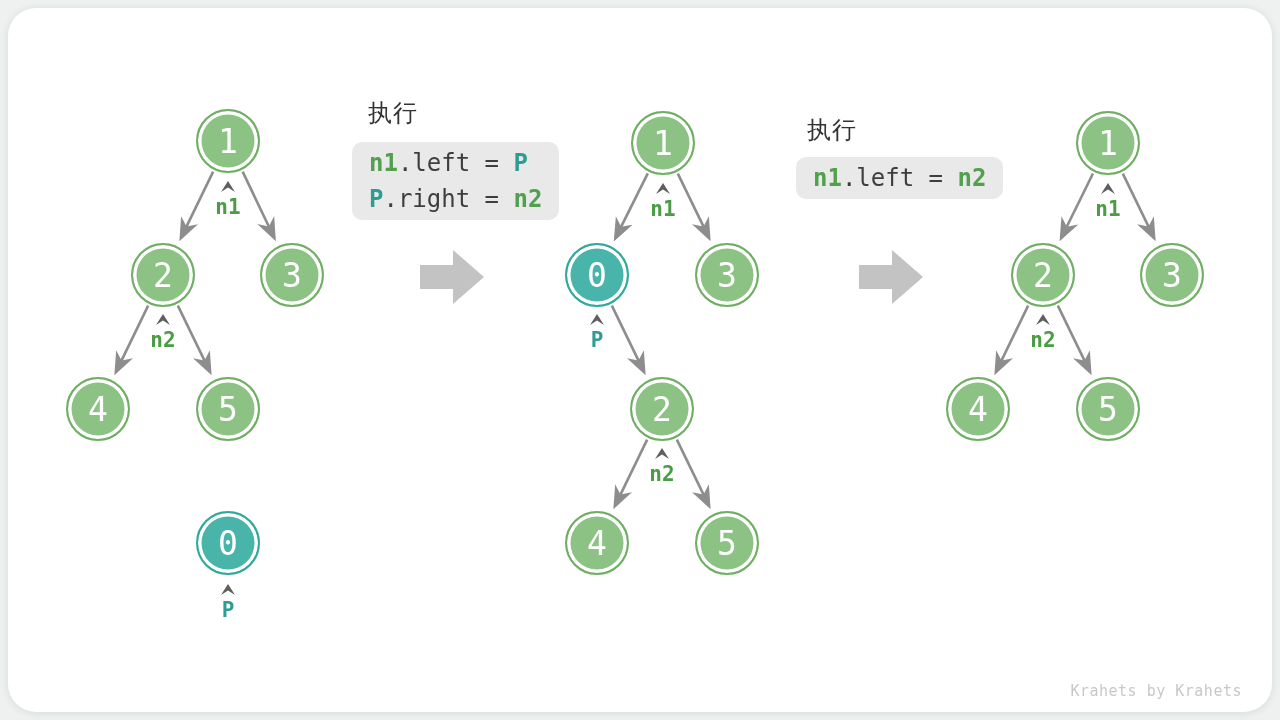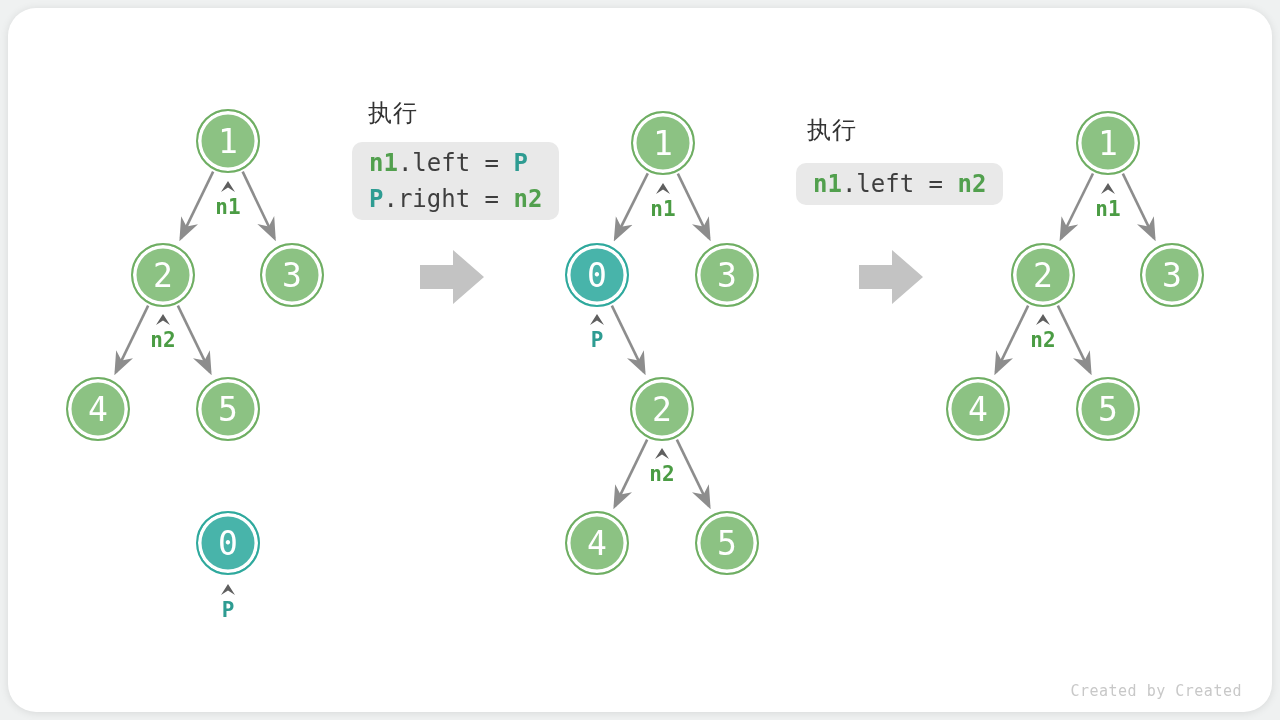--- a/index.html
+++ b/index.html
@@ -185,16 +185,16 @@
         <svg width="14" height="11" class="caret">
           <polygon points="7,0 14,11 7,6.5 0,11" fill="#5f5f5f"></polygon>
         </svg>
         <div class="ptr-label" style="color: rgb(75, 156, 68);">n2</div>
       </div>
     </div>
   <div id="panels-layer">
       <div class="panel-title" style="left: 368px; top: 97px;">执行</div>
       <div class="code-box" style="left: 352px; top: 142px;"><div class="code-line"><span class="tok-green" style="color: rgb(82, 160, 78);">n1</span><span style="color: rgb(62, 62, 62);">.left = </span><span class="tok-teal" style="color: rgb(46, 156, 146);">P</span></div><div class="code-line"><span class="tok-teal" style="color: rgb(46, 156, 146);">P</span><span style="color: rgb(62, 62, 62);">.right = </span><span class="tok-green" style="color: rgb(82, 160, 78);">n2</span></div></div>
       <div class="panel-title" style="left: 807px; top: 114px;">执行</div>
-      <div class="code-box" style="left: 796px; top: 163px;"><div class="code-line"><span class="tok-green" style="color: rgb(82, 160, 78);">n1</span><span style="color: rgb(62, 62, 62);">.left = </span><span class="tok-green" style="color: rgb(82, 160, 78);">n2</span></div></div>
+      <div class="code-box" style="left: 796px; top: 157px;"><div class="code-line"><span class="tok-green" style="color: rgb(82, 160, 78);">n1</span><span style="color: rgb(62, 62, 62);">.left = </span><span class="tok-green" style="color: rgb(82, 160, 78);">n2</span></div></div>
     </div>
-  <div class="watermark">Created by Created</div>
+  <div class="watermark">Krahets by Krahets</div>
 </div>
 
 </body></html>

